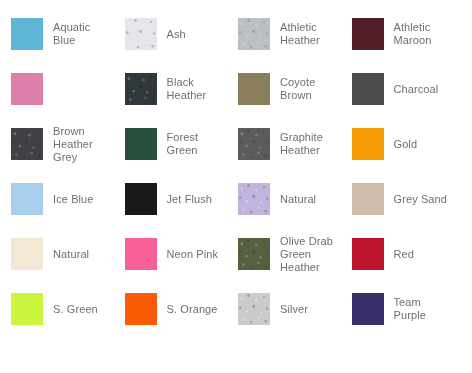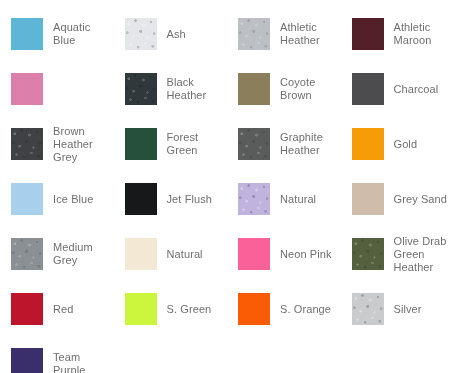--- a/index.html
+++ b/index.html
@@ -141,24 +141,20 @@
       </div>
       <div class="swatch-option">
         <div class="swatch-chip heather light-texture" style="background-color: rgb(192, 179, 222);"></div>
         <span class="swatch-label">Natural</span>
       </div>
       <div class="swatch-option">
         <div class="swatch-chip" style="background-color: rgb(207, 188, 171);"></div>
         <span class="swatch-label">Grey Sand</span>
       </div>
       <div class="swatch-option">
-        <div class="swatch-chip heather" style="background-color: rgb(138, 144, 147);"></div>
-        <span class="swatch-label">Medium Grey</span>
-      </div>
-      <div class="swatch-option">
         <div class="swatch-chip" style="background-color: rgb(243, 232, 211);"></div>
         <span class="swatch-label">Natural</span>
       </div>
       <div class="swatch-option">
         <div class="swatch-chip" style="background-color: rgb(250, 97, 152);"></div>
         <span class="swatch-label">Neon Pink</span>
       </div>
       <div class="swatch-option">
         <div class="swatch-chip heather" style="background-color: rgb(85, 96, 63);"></div>
         <span class="swatch-label">Olive Drab Green Heather</span>

